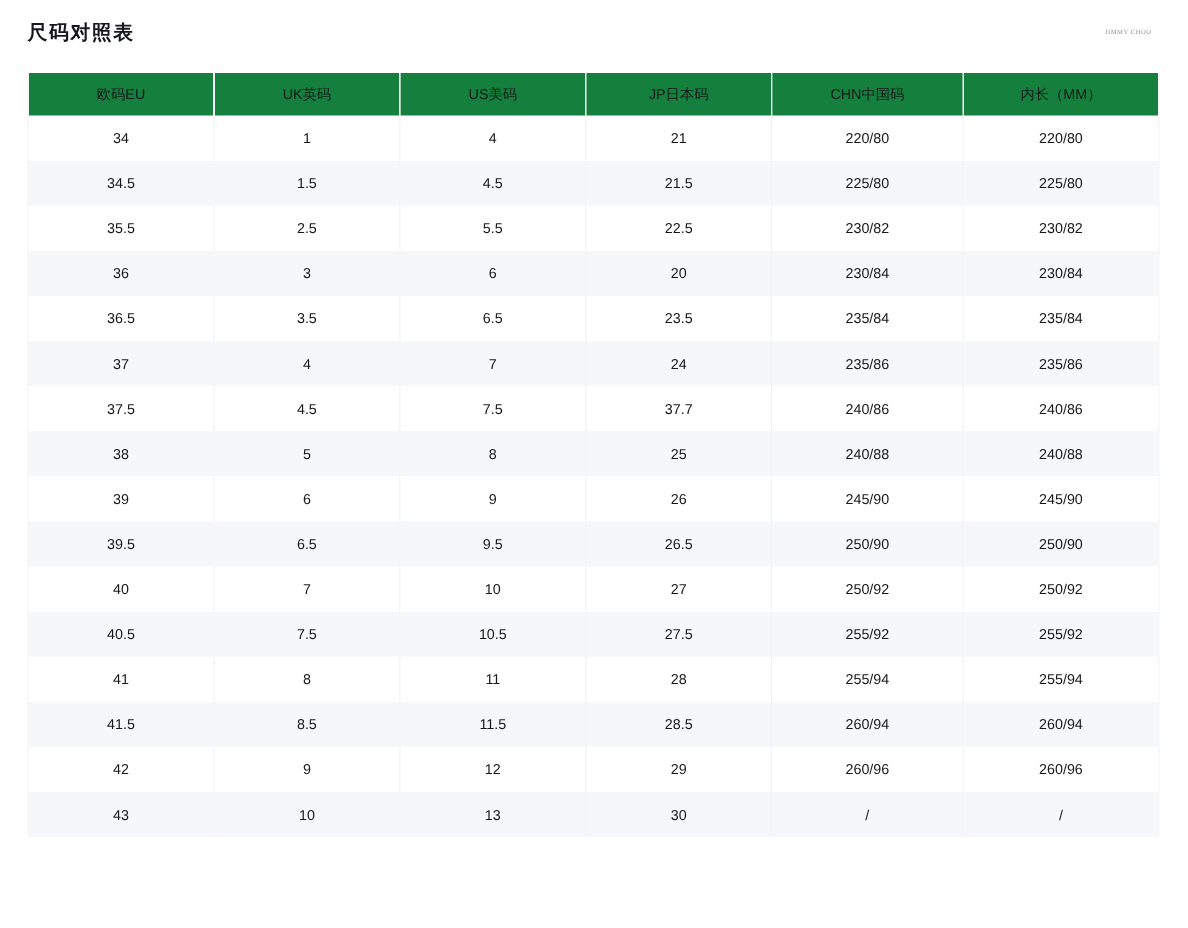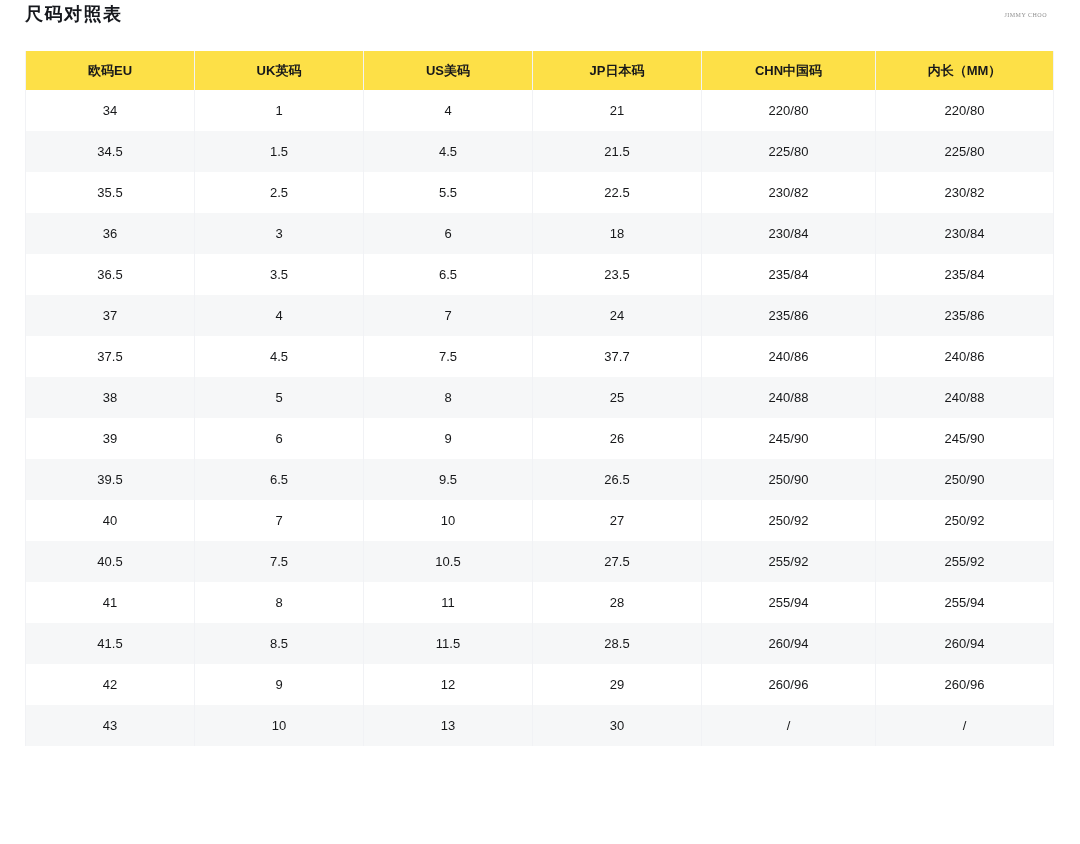--- a/index.html
+++ b/index.html
@@ -13,21 +13,21 @@
     position: relative;
     width: 1080px;
     height: 844px;
     overflow: hidden;
     background: #ffffff;
   }
   .topbar {
     display: flex;
     justify-content: space-between;
     align-items: flex-start;
-    padding: 2px 33px 0 25px;
+    padding: 17px 33px 0 25px;
   }
   .page-title {
     margin: 0;
     font-size: 18px;
     line-height: 25px;
     font-weight: 700;
     letter-spacing: 1.5px;
     color: #16181d;
   }
   .brand-logo {
@@ -55,22 +55,21 @@
     font-size: 13px;
     color: #17181a;
     padding: 0;
     overflow: hidden;
     white-space: nowrap;
   }
   .size-table th:last-child,
   .size-table td:last-child { border-right: none; }
   .size-table thead th {
     height: 39px;
-    background: #fde047;
-    font-weight: bold;
+    background: #15803d;
   }
   .size-table tbody td { height: 41px; background: #ffffff; }
   .size-table tbody tr:nth-child(even) td { background: #f6f7f8; }
 </style>
 </head>
 <body>
 
 <div class="page">
   <div class="topbar">
     <h1 class="page-title">尺码对照表</h1>
@@ -118,21 +117,21 @@
           <td>2.5</td>
           <td>5.5</td>
           <td>22.5</td>
           <td>230/82</td>
           <td>230/82</td>
         </tr>
         <tr>
           <td>36</td>
           <td>3</td>
           <td>6</td>
-          <td>18</td>
+          <td>20</td>
           <td>230/84</td>
           <td>230/84</td>
         </tr>
         <tr>
           <td>36.5</td>
           <td>3.5</td>
           <td>6.5</td>
           <td>23.5</td>
           <td>235/84</td>
           <td>235/84</td>

